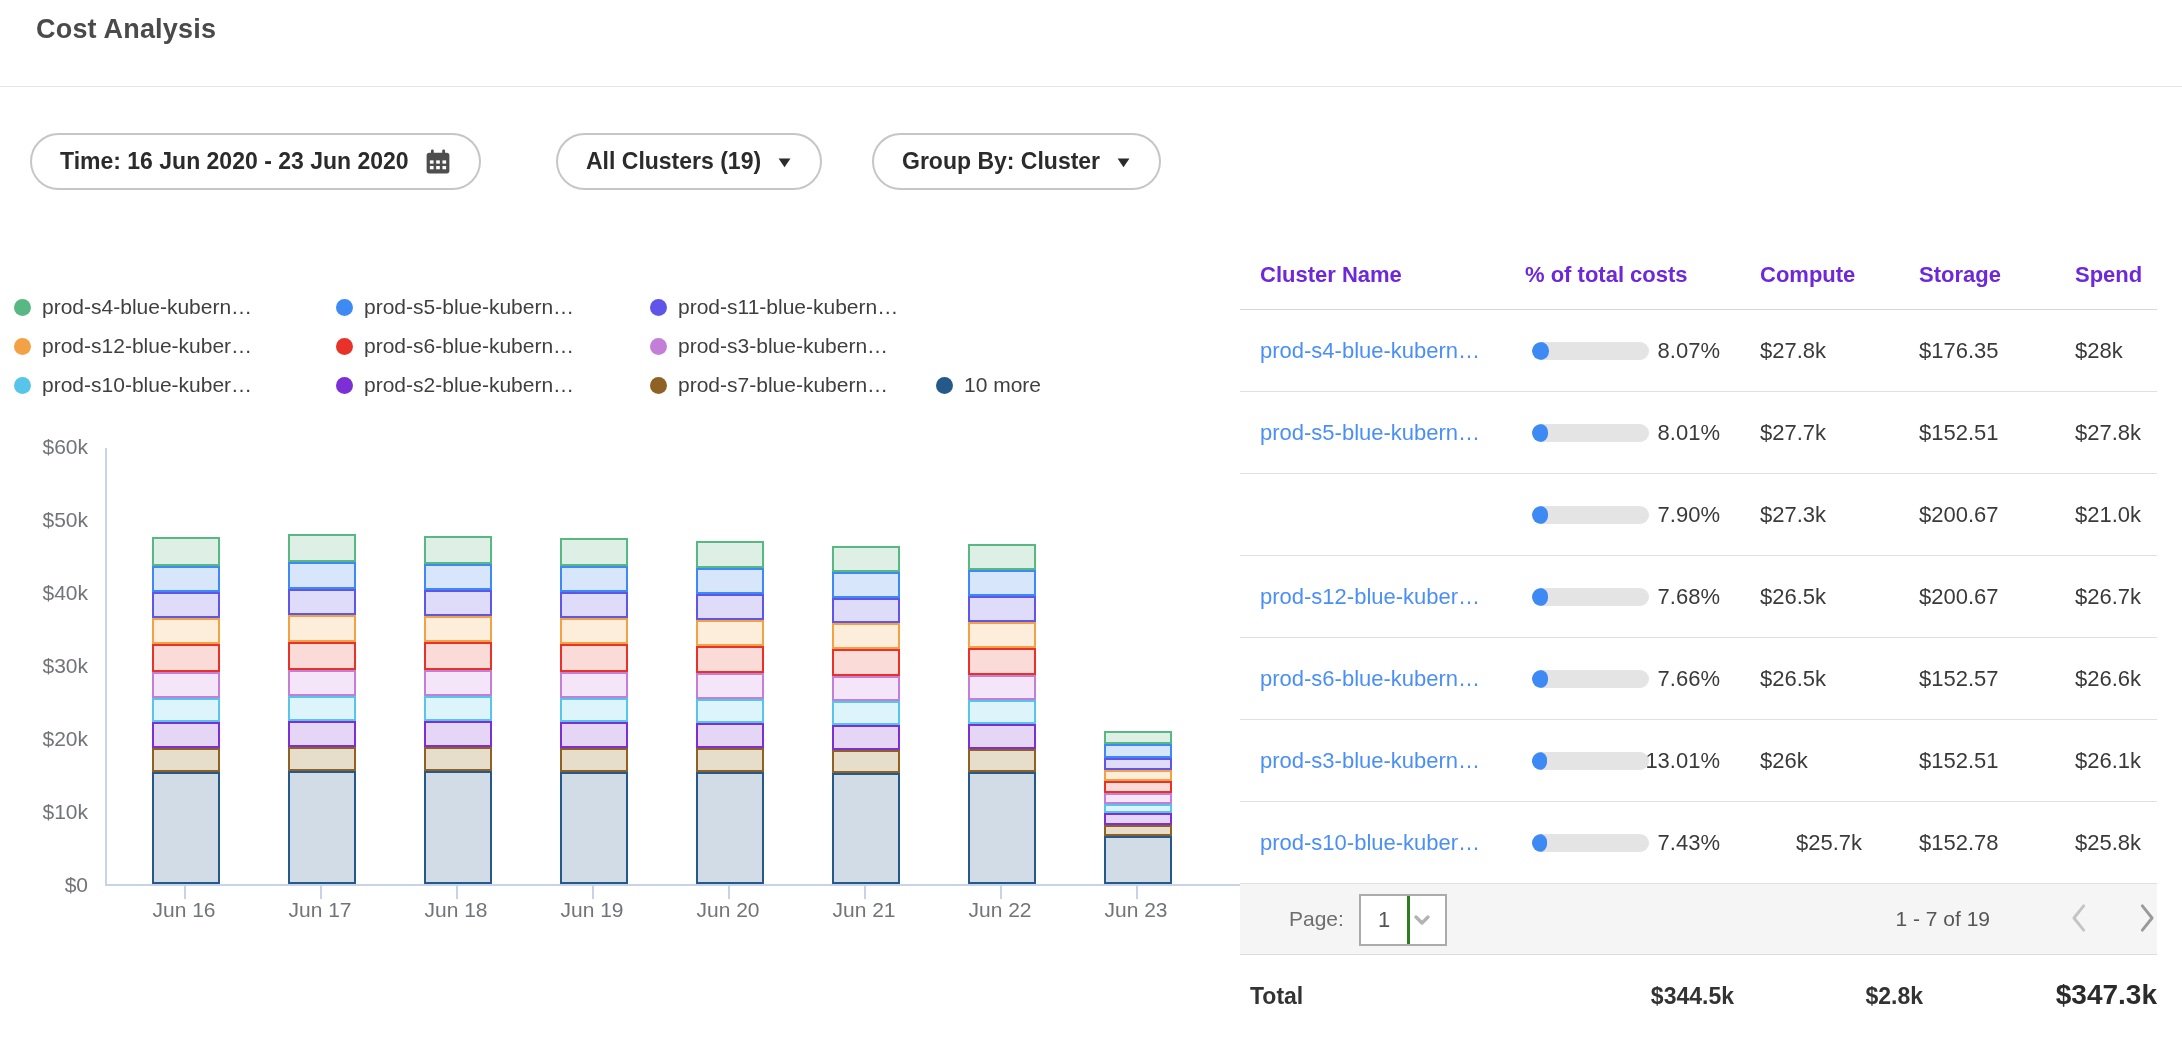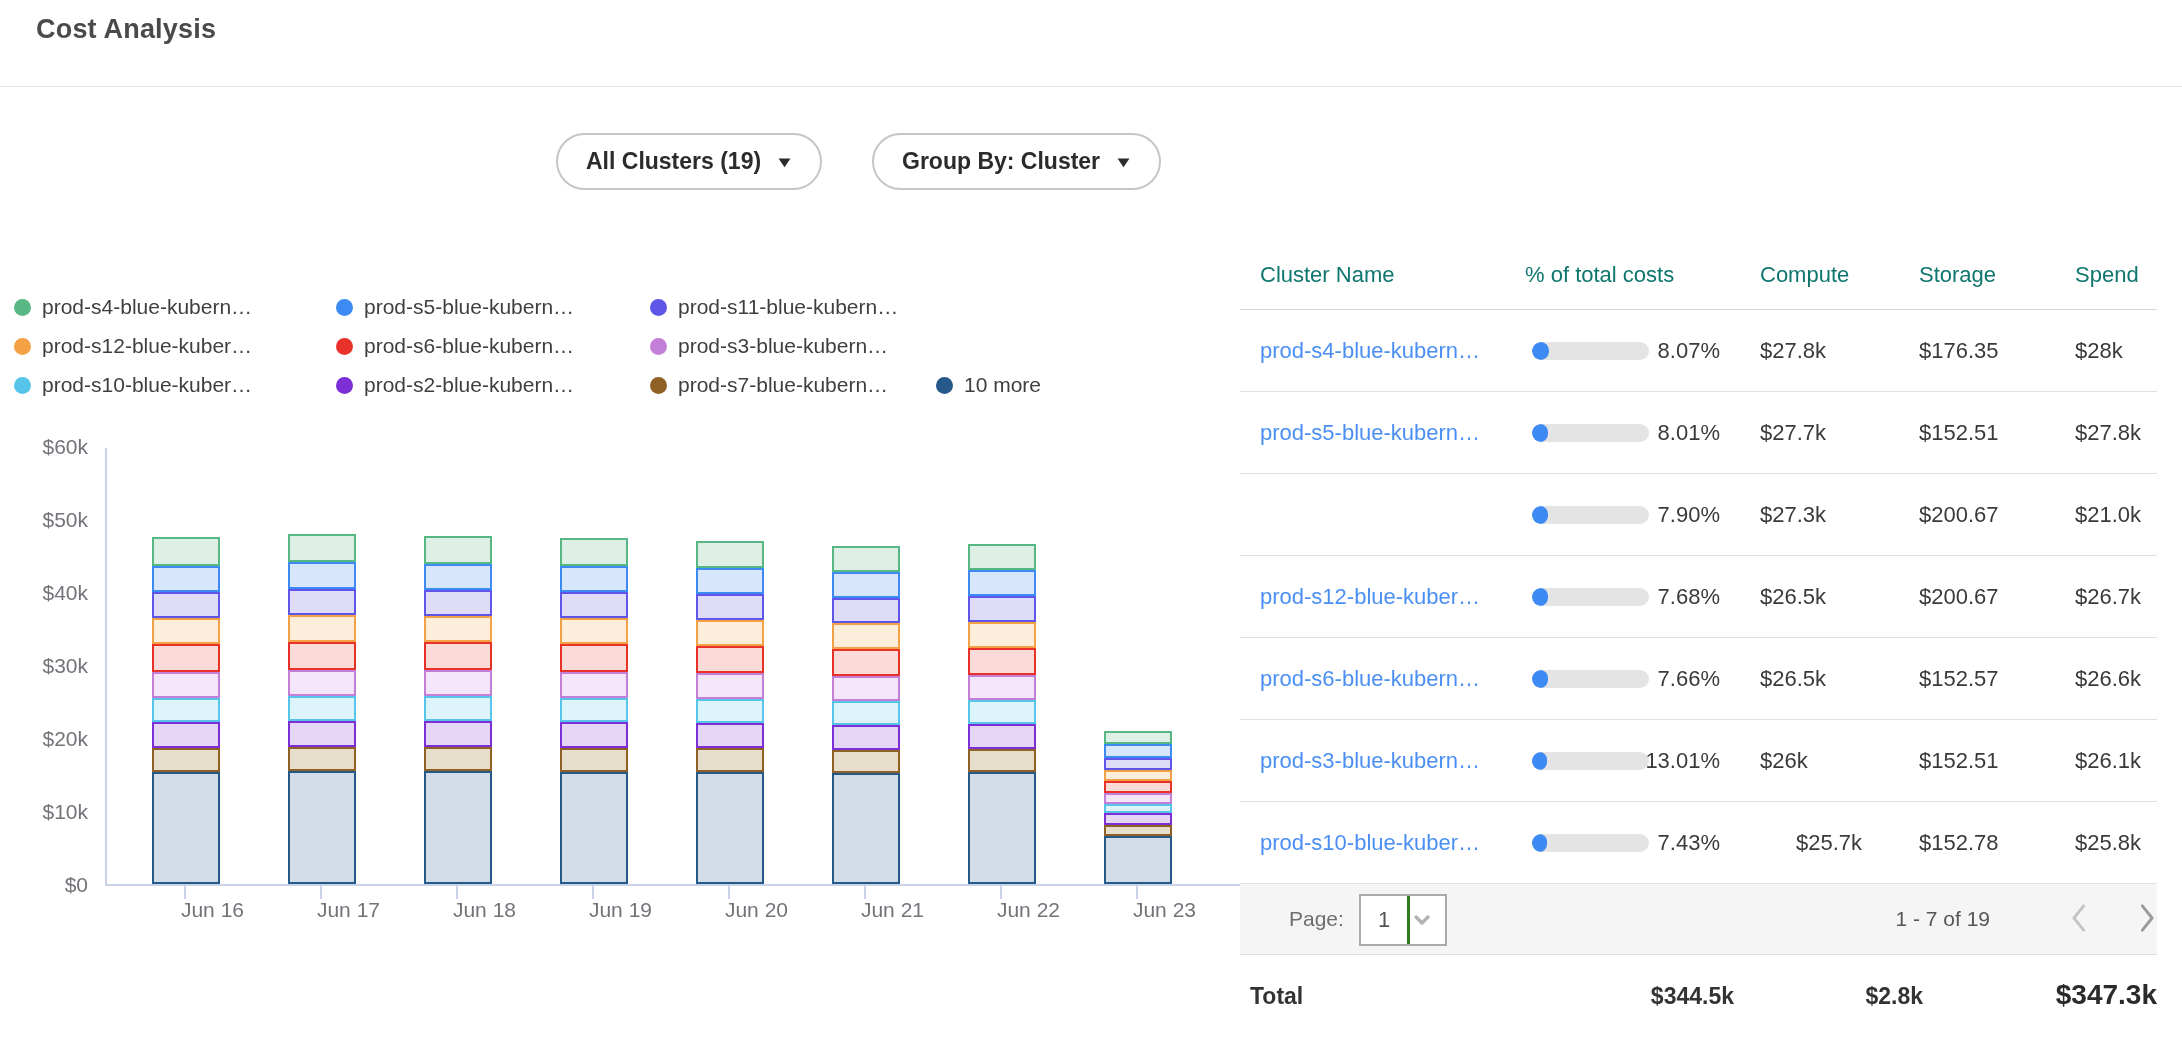--- a/index.html
+++ b/index.html
@@ -20,29 +20,29 @@
 
   
   .legend-item { position:absolute; display:flex; align-items:center; height:34px; }
   .legend-dot { width:17px; height:17px; border-radius:50%; flex:0 0 17px; }
   .legend-label { margin-left:11px; font-size:21px; color:#3f3f3f; white-space:nowrap; }
 
   
   .plot { position:absolute; left:105px; top:448px; width:1135px; height:438px;
           border-left:2px solid #c9d3e8; border-bottom:2px solid #c9d3e8; }
   .ylabel { position:absolute; width:78px; text-align:right; font-size:21px; color:#73747a; }
-  .xlabel { position:absolute; top:898px; width:120px; text-align:right; font-size:21px; color:#73747a; }
+  .xlabel { position:absolute; top:898px; width:120px; text-align:center; font-size:21px; color:#73747a; }
   .xtick { position:absolute; top:886px; width:2px; height:13px; background:#c9d3e8; }
   .bar { position:absolute; bottom:0; display:flex; flex-direction:column; width:68px; }
   .seg { width:100%; }
 
   
   .dtable { position:absolute; left:1240px; top:262px; width:917px; }
   .thead { position:relative; height:48px; border-bottom:1px solid #d7d7d7; }
-  .th { position:absolute; top:0; font-size:22px; font-weight:400; color:#0f766e; white-space:nowrap; }
+  .th { position:absolute; top:0; font-size:22px; font-weight:700; color:#6d28d9; white-space:nowrap; }
   .trow { position:relative; height:82px; border-bottom:1px solid #e0e0e0; }
   .cellabs { position:absolute; top:0; height:82px; line-height:82px; font-size:22px; color:#3a3a3a; white-space:nowrap; }
   a.cluster-link { color:#4b8ff5; text-decoration:none; cursor:pointer; }
   .bar-track { position:absolute; left:292px; top:32px; width:117px; height:18px; border-radius:9px; background:#e4e4e4; overflow:hidden; }
   .bar-fill { height:18px; border-radius:9px; background:#3d8af5; }
   .pct-text { position:absolute; left:370px; width:110px; text-align:right; }
 
   .pagination { position:relative; height:71px; background:#f5f5f6; border-bottom:1px solid #dcdcdc;
                 display:flex; align-items:center; }
   .page-label { position:absolute; left:49px; font-size:21px; color:#6e6e6e; }
@@ -64,20 +64,36 @@
   .total-spend { right:0; font-size:28px; top:24px; color:#2b2b2b; }
 </style>
 </head>
 <body>
 
 <div id="app">
 
   <div class="page-title">Cost Analysis</div>
   <div class="header-divider"></div>
 
+  <button class="pill" style="left:30px;">
+    <span>Time: 16 Jun 2020 - 23 Jun 2020</span>
+    <span>
+      <svg width="26" height="26" viewBox="0 0 24 24">
+        <rect x="5.5" y="0.5" width="2.6" height="5" rx="1.2" fill="#4e4e4e"></rect>
+        <rect x="15.9" y="0.5" width="2.6" height="5" rx="1.2" fill="#4e4e4e"></rect>
+        <rect x="1.5" y="3.5" width="21" height="19" rx="2.5" fill="#4e4e4e"></rect>
+        <rect x="4.5" y="10.5" width="3.4" height="3" fill="#ffffff"></rect>
+          <rect x="10.3" y="10.5" width="3.4" height="3" fill="#ffffff"></rect>
+          <rect x="16.1" y="10.5" width="3.4" height="3" fill="#ffffff"></rect>
+        <rect x="4.5" y="15.7" width="3.4" height="3" fill="#ffffff"></rect>
+          <rect x="10.3" y="15.7" width="3.4" height="3" fill="#ffffff"></rect>
+          <rect x="16.1" y="15.7" width="3.4" height="3" fill="#ffffff"></rect>
+      </svg>
+    </span>
+  </button>
   <button class="pill" style="left:556px;">
     <span>All Clusters (19)</span>
     <span class="caret">▼</span>
   </button>
   <button class="pill" style="left:872px;">
     <span>Group By: Cluster</span>
     <span class="caret">▼</span>
   </button>
 
   <div id="legend">

